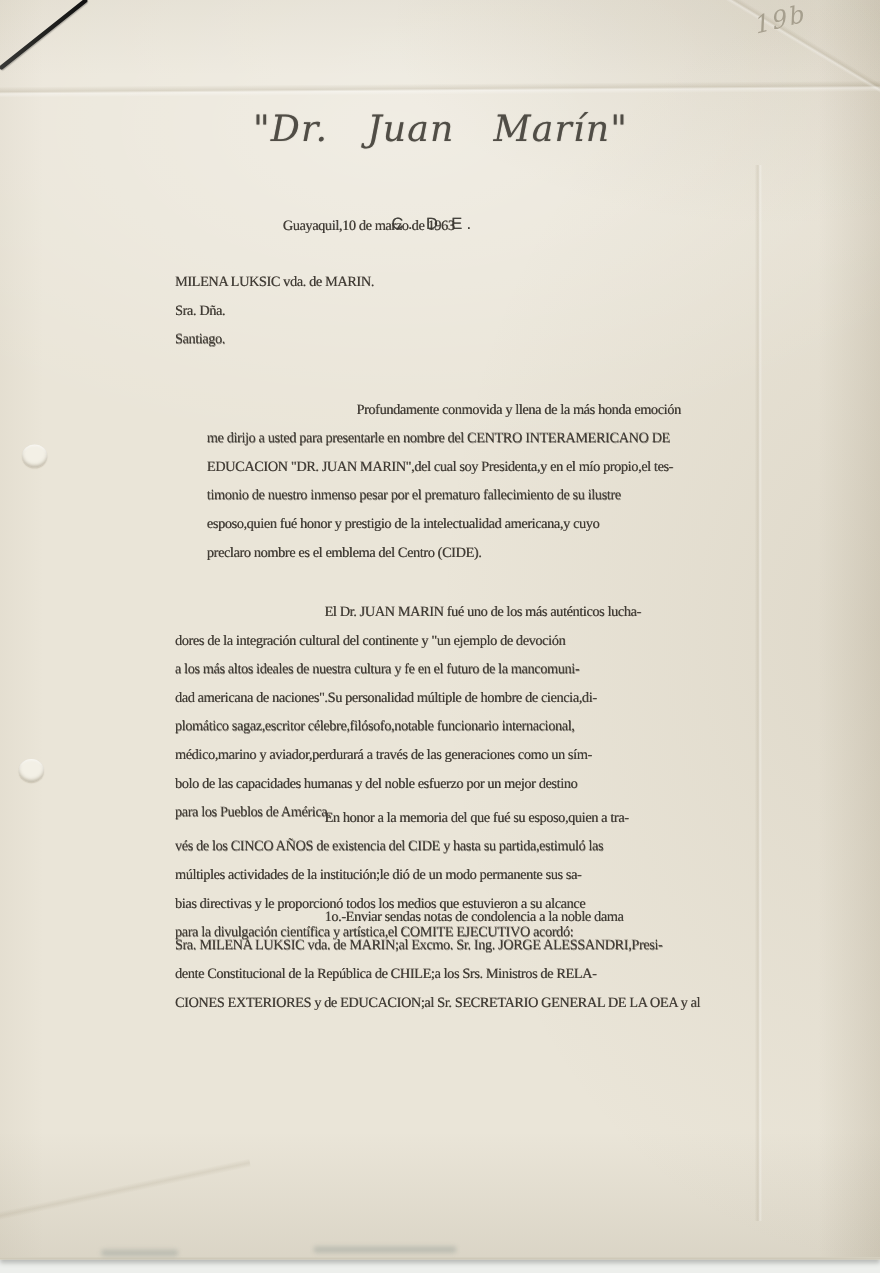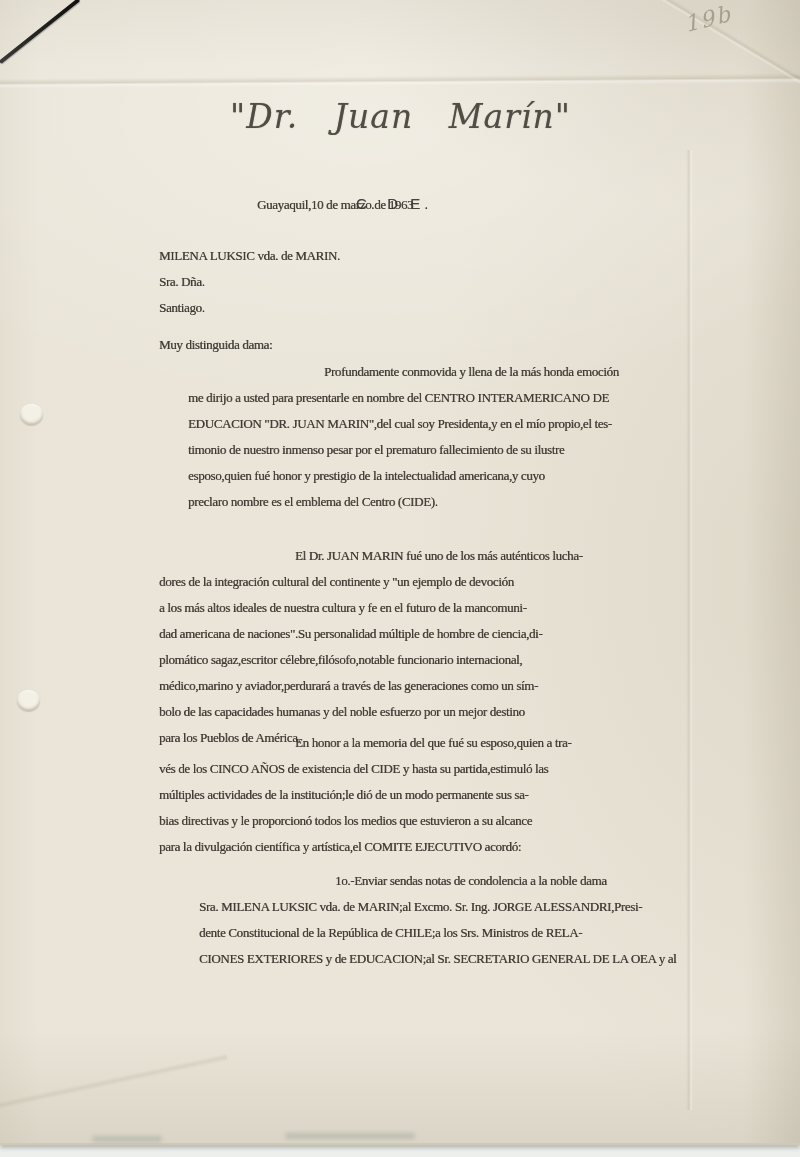--- a/index.html
+++ b/index.html
@@ -101,21 +101,21 @@
     color:#403b34;
     text-shadow:0.4px 0.4px 0.6px rgba(55,50,44,0.65);
   }
   .dateline{position:absolute;left:257px;top:192px;white-space:nowrap;}
   .recipient{position:absolute;left:159px;top:243px;}
   .salutation{position:absolute;left:159px;top:332px;white-space:nowrap;}
   .para{position:absolute;left:159px;width:596px;white-space:pre-line;text-indent:136px;}
   .p1{top:359px;margin-left:29px;}
   .p2{top:543px;}
   .p3{top:730px;}
-  .p4{top:868px;margin-left:40px;}
+  .p4{top:820px;}
 
   
   .smudge{
     position:absolute;height:6px;border-radius:3px;
     background:rgba(135,145,140,0.35);filter:blur(2px);
   }
   .smudge-1{left:92px;top:1136px;width:70px;}
   .smudge-2{left:285px;top:1133px;width:130px;}
 </style>
 </head>
@@ -140,21 +140,20 @@
     <div class="lh3">C. D E.</div>
 
     <div class="tw dateline">Guayaquil,10 de marzo de 1963</div>
 
     <div class="recipient">
       <div class="tw">MILENA LUKSIC vda. de MARIN.</div>
       <div class="tw">Sra. Dña.</div>
       <div class="tw">Santiago.</div>
     </div>
 
-    <div class="tw salutation">Muy distinguida dama:</div>
 
     <div class="tw para p1">Profundamente conmovida y llena de la más honda emoción
 me dirijo a usted para presentarle en nombre del CENTRO INTERAMERICANO DE
 EDUCACION "DR. JUAN MARIN",del cual soy Presidenta,y en el mío propio,el tes-
 timonio de nuestro inmenso pesar por el prematuro fallecimiento de su ilustre
 esposo,quien fué honor y prestigio de la intelectualidad americana,y cuyo
 preclaro nombre es el emblema del Centro (CIDE).</div>
     <div class="tw para p2">El Dr. JUAN MARIN fué uno de los más auténticos lucha-
 dores de la integración cultural del continente y "un ejemplo de devoción
 a los más altos ideales de nuestra cultura y fe en el futuro de la mancomuni-

